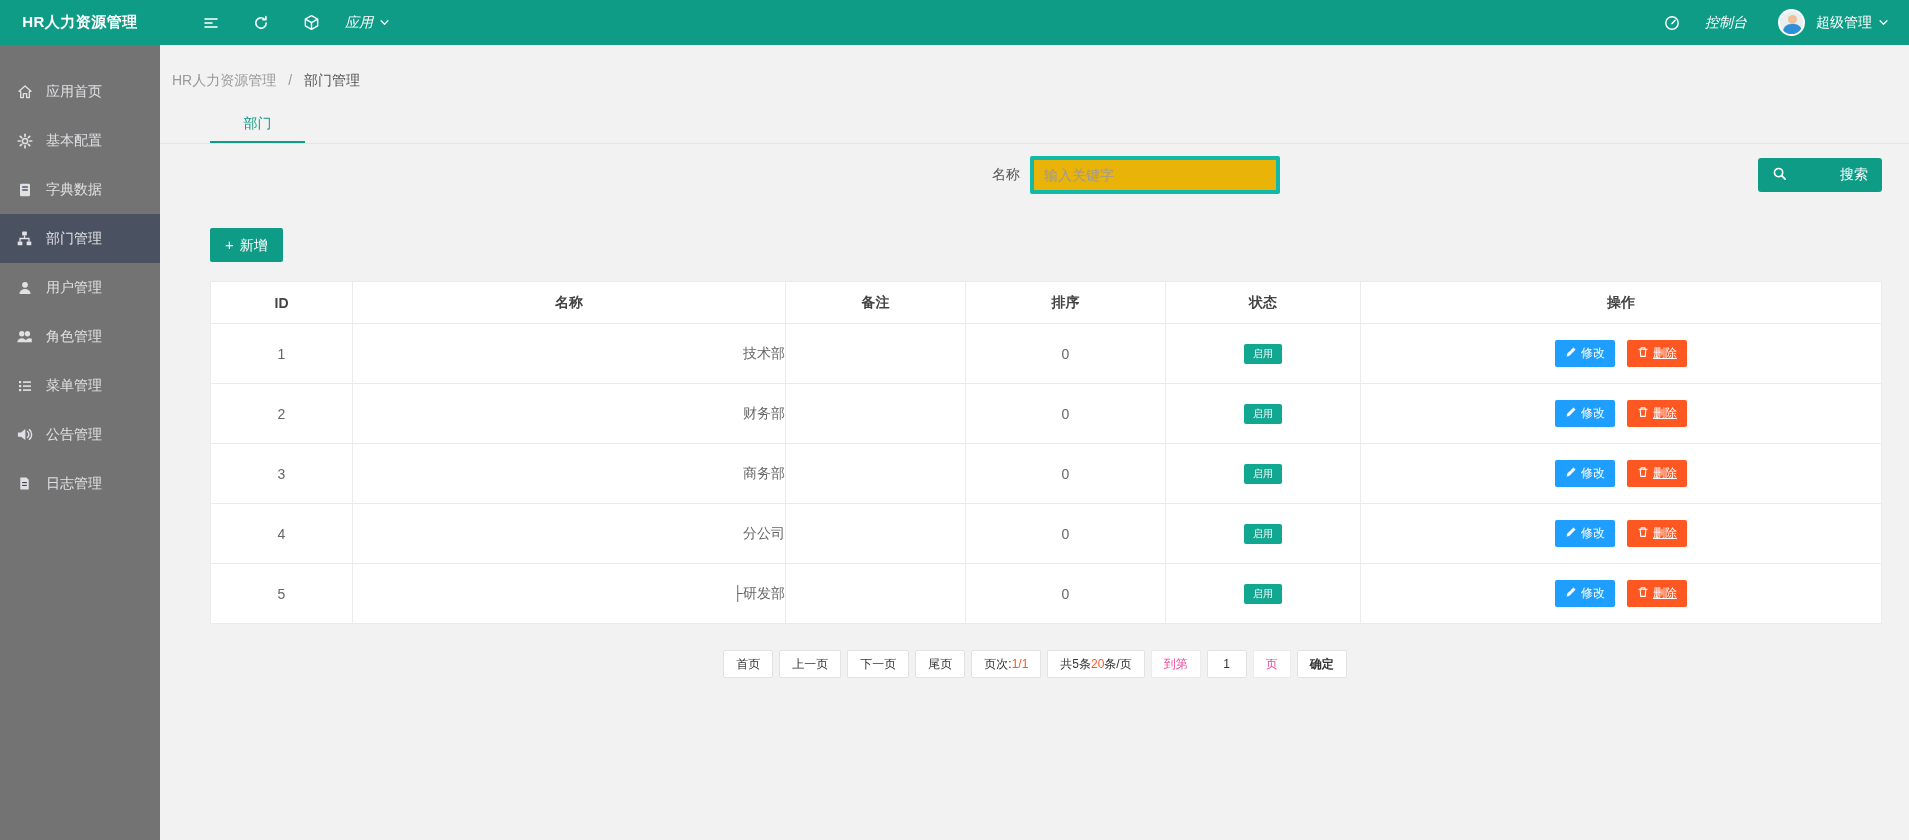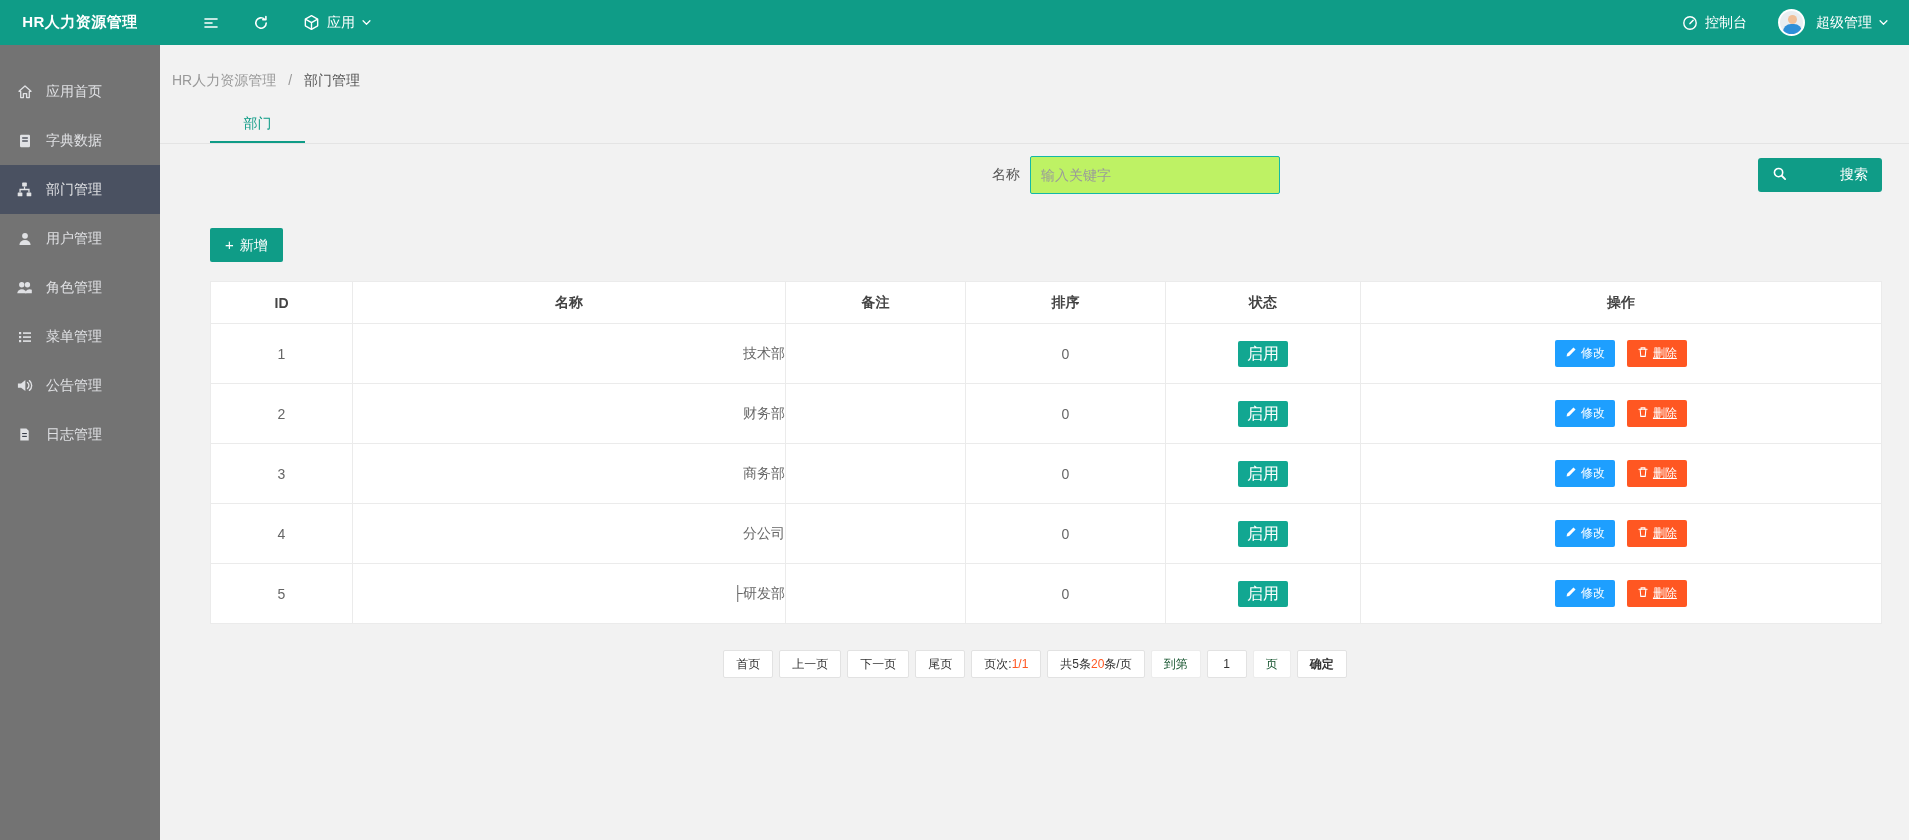--- a/index.html
+++ b/index.html
@@ -9,21 +9,21 @@
     background:#f2f2f2; overflow:hidden; color:#333;
   }
   
   .navbar {
     height:45px; background:#0f9c87; display:flex; align-items:center; color:#fff;
   }
   .logo { width:160px; text-align:center; font-size:15px; font-weight:bold; letter-spacing:.5px; }
   .nav-left { display:flex; align-items:center; margin-left:26px; }
   .nav-item { display:flex; align-items:center; padding:0 17px; height:45px; cursor:pointer; font-size:14px; }
   .nav-item svg { display:block; }
-  .nav-item .txt { margin-left:7px; }
+  .nav-item .txt { margin-left:25px;font-style:italic; }
   .nav-right { margin-left:auto; display:flex; align-items:center; padding-right:18px; }
   .avatar {
     width:27px; height:27px; border-radius:50%; background:#e9eef1; overflow:hidden;
     border:2px solid rgba(255,255,255,.95); margin:0 9px 0 14px; position:relative;
   }
   .avatar .head { position:absolute; left:8px; top:4px; width:9px; height:9px; border-radius:50%; background:#f0bf97; }
   .avatar .bodyp { position:absolute; left:3px; top:13px; width:19px; height:12px; border-radius:8px 8px 0 0; background:#2e8fd8; }
   .chev { margin-left:6px; }
   
   .wrap { display:flex; height:795px; }
@@ -41,21 +41,21 @@
   .breadcrumb .cur { color:#555; }
   .tabs { margin-top:14px; border-bottom:1px solid #e4e4e4; height:40px; display:flex; }
   .tab {
     margin-left:50px; min-width:95px; text-align:center; line-height:39px; font-size:14px;
     color:#0f9c87; border-bottom:2px solid #0f9c87; cursor:pointer; padding:0 10px;
   }
   
   .search-row { margin:12px 28px 0 50px; display:flex; align-items:center; justify-content:flex-end; }
   .search-row label { font-size:14px; color:#555; margin-right:10px; }
   .search-input {
-    width:250px; height:38px; border:1px solid #14b8a6; border-radius:2px; background:#bef264;
+    width:250px; height:38px; border:4px solid #14b8a6; border-radius:2px; background:#eab308;
     padding:0 10px; font-size:14px; color:#333; outline:none; font-family:"Liberation Sans",sans-serif;
   }
   .search-input::placeholder { color:#9a9a9a; }
   .btn-search {
     margin-left:478px; height:34px; padding:0 14px; border:none; border-radius:3px;
     background:#0f9c87; color:#fff; font-size:14px; display:flex; align-items:center; cursor:pointer;
     font-family:"Liberation Sans",sans-serif;
     gap:48px;
   }
   .btn-search svg { margin-right:5px; }
@@ -72,41 +72,41 @@
   }
   .grid th, .grid td { border:1px solid #ebebeb; font-size:14px; text-align:center; }
   .grid th { height:42px; color:#444; font-weight:bold; }
   .grid td { height:47px; color:#666; }
   .grid col.c-id { width:142px; } .grid col.c-name { width:433px; }
   .grid col.c-remark { width:180px; } .grid col.c-sort { width:200px; }
   .grid col.c-status { width:195px; } .grid col.c-op { width:521px; }
   .grid td.name { text-align:right; padding-left:48px; }
   .grid td.name.indent { padding-left:78px; }
   .badge {
-    display:inline-block; background:#12a791; color:#fff; font-size:16px;
+    display:inline-block; background:#12a791; color:#fff; font-size:10px;
     padding:5px 9px; border-radius:2px; line-height:1;
   }
   .btn-op {
     display:inline-flex; align-items:center; height:27px; padding:0 10px; border:none; border-radius:2px;
     color:#fff; font-size:12px; cursor:pointer; margin:16px 4px; font-family:"Liberation Sans",sans-serif;
   }
   .btn-op svg { margin-right:4px; }
   .btn-edit { background:#1E9FFF; }
   .btn-del { background:#FF5722;text-decoration:underline; }
   
   .pagination {
     margin-top:26px; display:flex; justify-content:center; align-items:center; font-size:12px;
   }
   .pg-box {
     background:#fff; border:1px solid #e2e2e2; border-radius:2px; height:28px;
     display:flex; align-items:center; padding:0 12px; margin:0 3px; color:#333; cursor:pointer;
   }
   .pg-box.static { cursor:default; }
   .pg-box .red { color:#FF5722; }
-  .pg-box.dim { color:#14532d; border-color:#ececec; cursor:default; }
+  .pg-box.dim { color:#ec4899; border-color:#ececec; cursor:default; }
   .pg-input {
     width:40px; height:28px; border:1px solid #e2e2e2; border-radius:2px; text-align:center;
     font-size:12px; margin:0 3px; color:#333; background:#fff; outline:none;
     font-family:"Liberation Sans",sans-serif;
   }
   .pg-confirm { font-weight:bold; }
 </style>
 </head>
 <body>
 
@@ -177,20 +177,38 @@
   <div class="sidebar" id="sidebar-menu">
     <div class="side-item">
       <span class="ico">
           <svg width="16" height="16" viewBox="0 0 16 16">
             <path d="M8 2 L14 7.3 H12.3 V13.6 H9.6 V9.6 H6.4 V13.6 H3.7 V7.3 H2 Z" fill="none" stroke="currentColor" stroke-width="1.3" stroke-linejoin="round"></path>
           </svg>
         </span>
       <span class="lbl">应用首页</span>
     </div>
 
+    <div class="side-item">
+      <span class="ico">
+          <svg width="16" height="16" viewBox="0 0 16 16">
+            <circle cx="8" cy="8" r="2.6" fill="none" stroke="currentColor" stroke-width="1.5"></circle>
+            <g stroke="currentColor" stroke-width="1.7" stroke-linecap="round">
+              <line x1="8" y1="1.3" x2="8" y2="3.2"></line>
+              <line x1="8" y1="12.8" x2="8" y2="14.7"></line>
+              <line x1="1.3" y1="8" x2="3.2" y2="8"></line>
+              <line x1="12.8" y1="8" x2="14.7" y2="8"></line>
+              <line x1="3.3" y1="3.3" x2="4.6" y2="4.6"></line>
+              <line x1="11.4" y1="11.4" x2="12.7" y2="12.7"></line>
+              <line x1="3.3" y1="12.7" x2="4.6" y2="11.4"></line>
+              <line x1="11.4" y1="4.6" x2="12.7" y2="3.3"></line>
+            </g>
+          </svg>
+        </span>
+      <span class="lbl">基本配置</span>
+    </div>
 
     <div class="side-item">
       <span class="ico">
           <svg width="16" height="16" viewBox="0 0 16 16">
             <rect x="3" y="1.8" width="10" height="12.4" rx="1.2" fill="currentColor"></rect>
             <line x1="5.2" y1="5" x2="10.8" y2="5" stroke="#2f3440" stroke-width="1.2"></line>
             <line x1="5.2" y1="8" x2="10.8" y2="8" stroke="#2f3440" stroke-width="1.2"></line>
           </svg>
         </span>
       <span class="lbl">字典数据</span>

